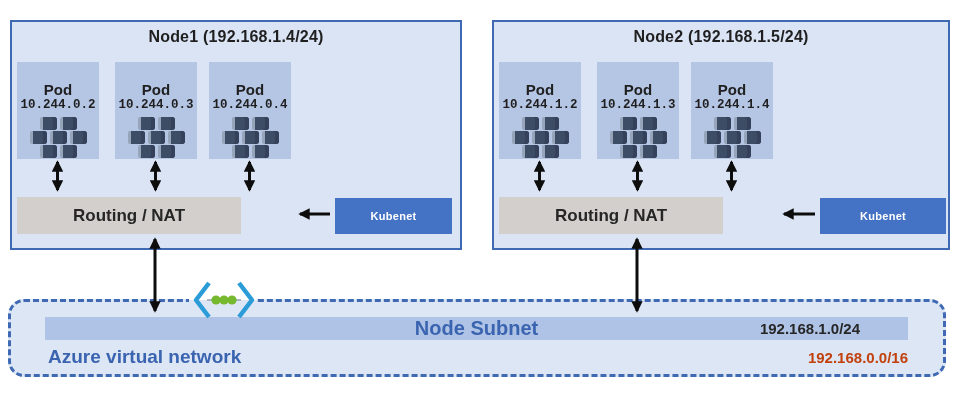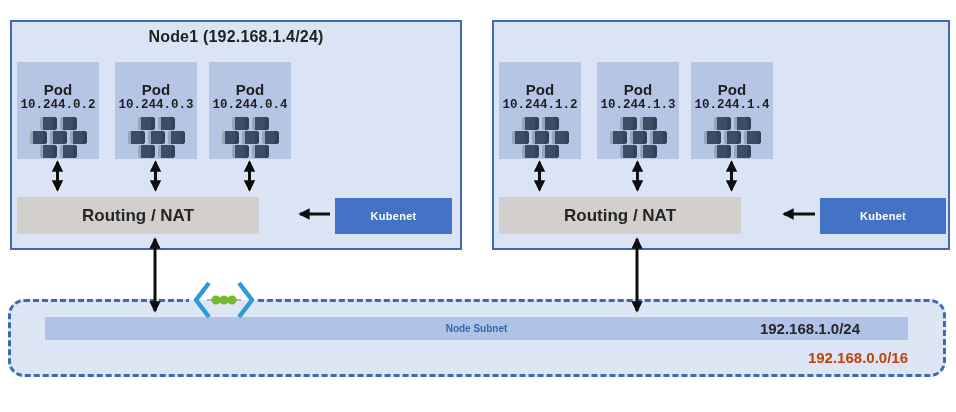--- a/index.html
+++ b/index.html
@@ -29,21 +29,21 @@
   .pod-icon{margin-top:5px;}
   .icon-row{display:flex;justify-content:center;}
   .icon-row + .icon-row{margin-top:1px;}
   .ctn{
     width:17px;height:13px;margin:0 1.5px;border-radius:2px 3px 3px 2px;
     background:linear-gradient(90deg,#97a5bb 0 3px,#3e4d66 3px);
     box-shadow:inset -4px 0 0 #35415a;
   }
   
   .routing{
-    position:absolute;left:5px;top:175px;width:242px;height:37px;
+    position:absolute;left:5px;top:175px;width:224px;height:37px;
     background:#d2cfcc;display:flex;align-items:center;justify-content:center;
     font-size:17px;font-weight:600;color:#262626;
   }
   .kubenet{
     position:absolute;top:176px;height:36px;background:#4472c4;
     display:flex;align-items:center;justify-content:center;
     font-size:11px;font-weight:600;color:#ffffff;letter-spacing:.3px;
   }
   .node1 .kubenet{left:323px;width:117px;}
   .node2 .kubenet{left:326px;width:126px;}
@@ -51,21 +51,21 @@
   .vnet{
     position:absolute;left:8px;top:299px;width:938px;height:78px;box-sizing:border-box;
     background:#dce6f5;border:3px dashed #3f6ab3;border-radius:16px;
   }
   .subnet-bar{
     position:absolute;left:34px;top:15px;width:863px;height:23px;
     background:#aec3e6;line-height:23px;
   }
   .subnet-label{
     position:absolute;left:0;right:0;text-align:center;
-    font-size:10px;font-weight:700;color:#3b64b0;
+    font-size:20px;font-weight:700;color:#3b64b0;
   }
   .subnet-cidr{
     position:absolute;right:48px;font-size:15px;font-weight:600;color:#262626;
   }
   .vnet-label{
     position:absolute;left:37px;top:44px;font-size:19px;font-weight:700;color:#3b64b0;
   }
   .vnet-cidr{
     position:absolute;right:35px;top:47px;font-size:15px;font-weight:600;color:#c2410c;
   }
@@ -141,20 +141,21 @@
             <div class="ctn"></div>
           </div>
         </div>
     </div>
 
     <div class="routing">Routing / NAT</div>
     <div class="kubenet">Kubenet</div>
   </div>
 
   <div class="node node2">
+    <div class="node-title">Node2 (192.168.1.5/24)</div>
 
     <div class="pod pod-a">
       <div class="pod-label">Pod</div>
       <div class="pod-ip">10.244.1.2</div>
       <div class="pod-icon">
           <div class="icon-row">
             <div class="ctn"></div>
             <div class="ctn"></div>
           </div>
           <div class="icon-row">
@@ -209,20 +210,21 @@
 
     <div class="routing">Routing / NAT</div>
     <div class="kubenet">Kubenet</div>
   </div>
 
   <div class="vnet">
     <div class="subnet-bar">
       <span class="subnet-label">Node Subnet</span>
       <span class="subnet-cidr">192.168.1.0/24</span>
     </div>
+    <div class="vnet-label">Azure virtual network</div>
     <div class="vnet-cidr">192.168.0.0/16</div>
   </div>
 
   <div class="icon-backing"></div>
   <svg class="vnet-icon" width="62" height="40" viewBox="0 0 62 40">
     <line x1="14" y1="20" x2="48" y2="20" stroke="#aab4bd" stroke-width="2"></line>
     <polyline points="16,3 3,20 16,37" fill="none" stroke="#2b9cd8" stroke-width="4.5" stroke-linejoin="round"></polyline>
     <polyline points="46,3 59,20 46,37" fill="none" stroke="#2b9cd8" stroke-width="4.5" stroke-linejoin="round"></polyline>
     <circle cx="23" cy="20" r="4.6" fill="#76b82e"></circle>
     <circle cx="31" cy="20" r="4.6" fill="#76b82e"></circle>

